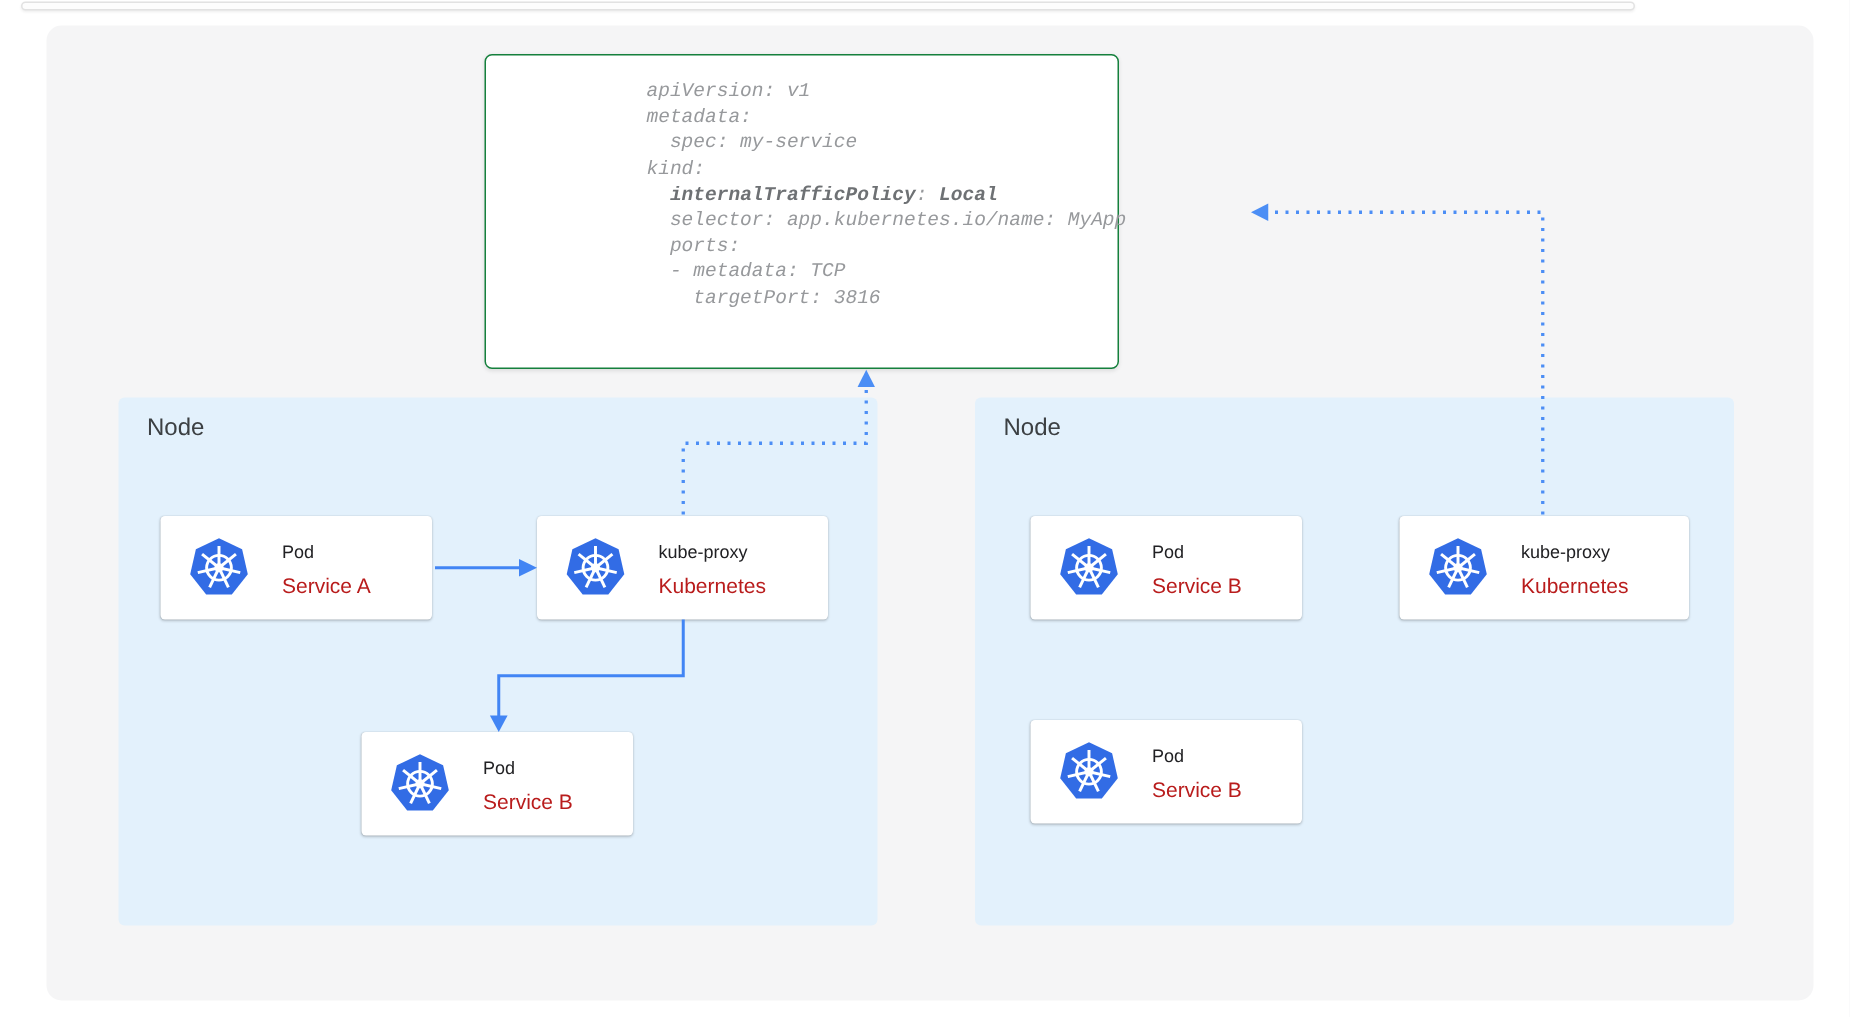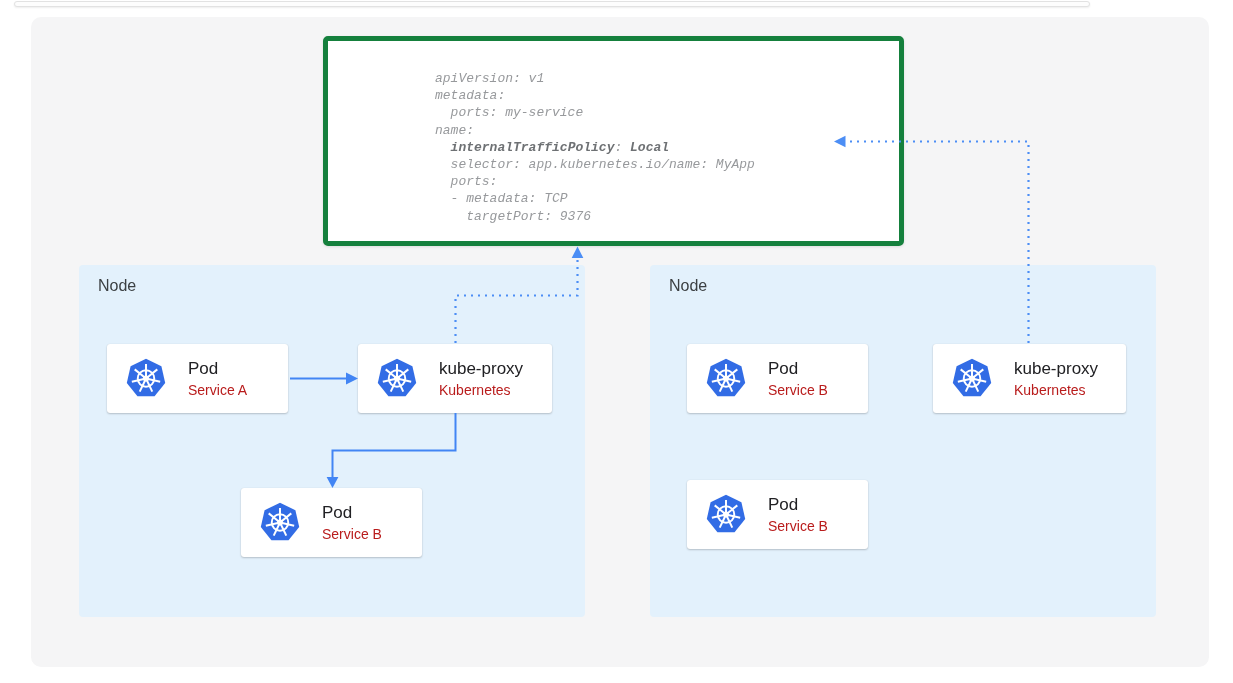--- a/index.html
+++ b/index.html
@@ -14,24 +14,24 @@
     background:#fdfdfd;border:1px solid #e2e2e2;border-radius:6px;
     box-shadow:0 1px 2px rgba(0,0,0,.07);box-sizing:border-box;
   }
   
   .canvas{
     position:absolute;left:31px;top:17px;width:1178px;height:650px;
     background:#f5f5f6;border-radius:10px;
   }
   
   .yaml-box{
-    position:absolute;left:323px;top:36px;width:581px;height:210px;
-    background:#ffffff;border:5px solid #15803d;border-radius:5px;
+    position:absolute;left:323px;top:36px;width:423px;height:210px;
+    background:#ffffff;border:1px solid #15803d;border-radius:5px;
     box-shadow:0 1px 3px rgba(0,0,0,.10);
-    box-sizing:border-box;padding:29px 0 0 107px;
+    box-sizing:border-box;padding:15px 0 0 107px;
   }
   .yline{
     font-family:"Liberation Mono","DejaVu Sans Mono",monospace;
     font-style:italic;font-size:13px;line-height:17.2px;
     color:#97999c;white-space:pre;
   }
   .yline .b{font-weight:bold;color:#6e7174;}
   
   .node{
     position:absolute;top:265px;width:506px;height:352px;
@@ -41,21 +41,21 @@
     position:absolute;left:19px;top:12px;
     font-size:16px;color:#3c4043;
   }
   
   .card{
     position:absolute;background:#ffffff;border-radius:3px;
     box-shadow:0 1px 2px rgba(0,0,0,.20),0 0 1px rgba(0,0,0,.12);
     display:flex;align-items:center;gap:20px;
     padding-left:17px;box-sizing:border-box;
   }
-  .card-title{font-size:17px;color:#212124;line-height:21px;}
+  .card-title{font-size:12px;color:#212124;line-height:21px;}
   .card-sub{font-size:14px;color:#b91c1c;line-height:19px;margin-top:2px;}
   .k8s{flex:0 0 auto;display:block;}
   .arrow-layer{position:absolute;left:0;top:0;pointer-events:none;}
 </style>
 </head>
 <body>
 
 <svg width="0" height="0" style="position:absolute" aria-hidden="true">
   <defs>
     <g id="k8s-logo">
@@ -75,27 +75,27 @@
   </defs>
 </svg>
 
 <div class="top-rule"></div>
 
 <div class="canvas"></div>
 
 <div class="yaml-box">
   <div class="yline"><span>apiVersion: v1</span></div>
   <div class="yline"><span>metadata:</span></div>
-  <div class="yline"><span>  ports: my-service</span></div>
-  <div class="yline"><span>name:</span></div>
+  <div class="yline"><span>  spec: my-service</span></div>
+  <div class="yline"><span>kind:</span></div>
   <div class="yline"><span>  </span><span class="b">internalTrafficPolicy</span><span>: </span><span class="b">Local</span></div>
   <div class="yline"><span>  selector: app.kubernetes.io/name: MyApp</span></div>
   <div class="yline"><span>  ports:</span></div>
   <div class="yline"><span>  - metadata: TCP</span></div>
-  <div class="yline"><span>    targetPort: 9376</span></div>
+  <div class="yline"><span>    targetPort: 3816</span></div>
 </div>
 
 <div class="node" id="node-left" style="left:79px">
   <div class="node-label">Node</div>
 </div>
 
 <div class="node" id="node-right" style="left:650px">
   <div class="node-label">Node</div>
 </div>
 

